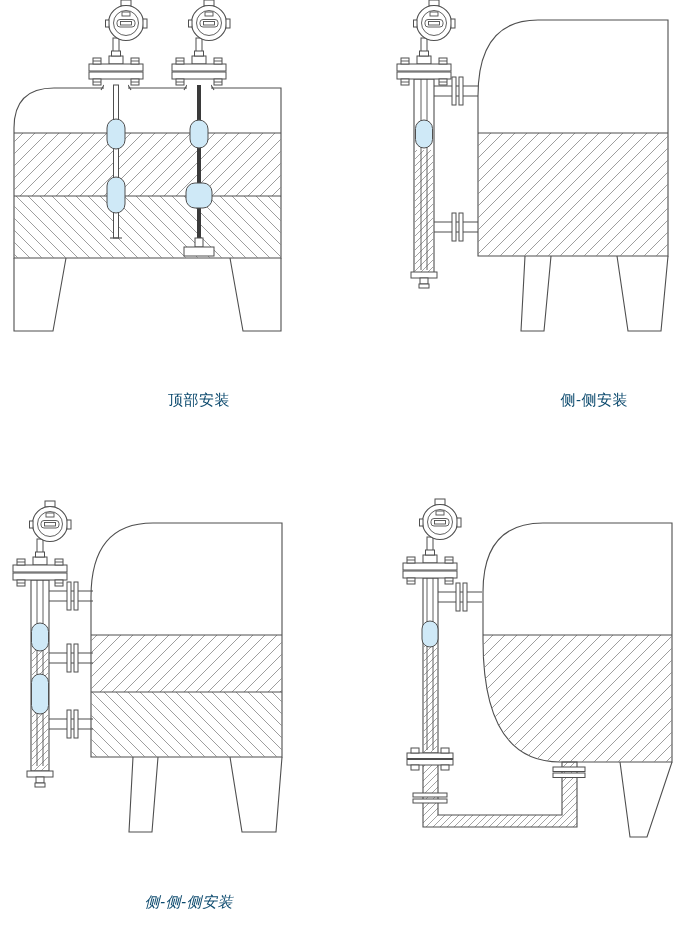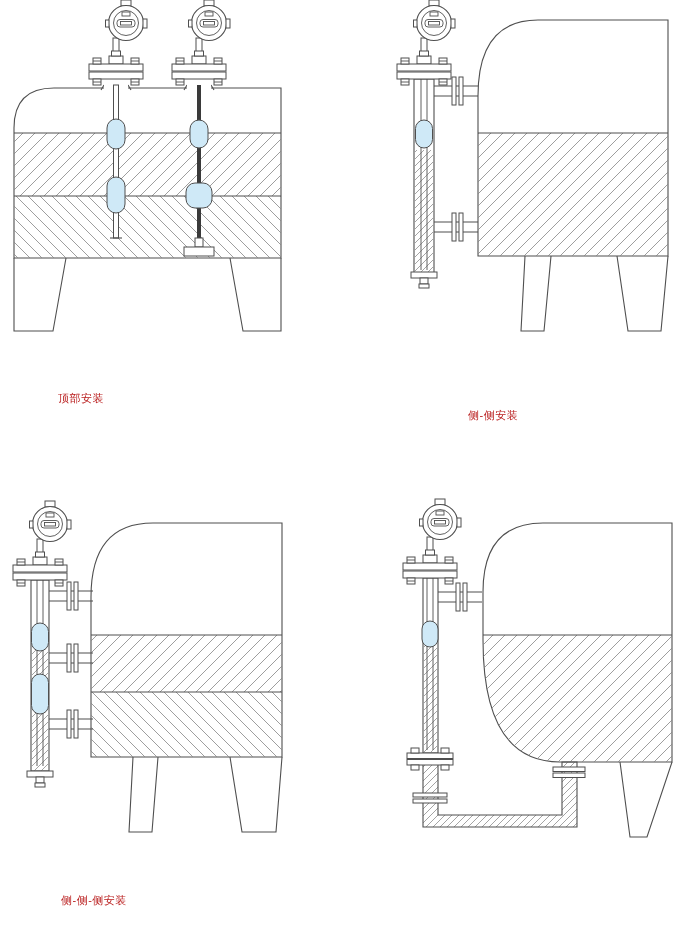--- a/index.html
+++ b/index.html
@@ -1,22 +1,22 @@
 <!DOCTYPE html>
 <html><head>
 <meta charset="utf-8">
 <style>
   html,body{margin:0;padding:0;background:#ffffff;}
   .canvas{
     position:relative;width:693px;height:932px;background:#ffffff;overflow:hidden;
     font-family:"Liberation Sans", sans-serif;
   }
   .caption{
-    position:absolute;font-size:11px;letter-spacing:0.5px;color:#b91c1c;
-    text-align:left;white-space:nowrap;font-family:"Liberation Sans", sans-serif;
+    position:absolute;font-size:15px;letter-spacing:0.5px;color:#0c4a6e;
+    text-align:right;white-space:nowrap;font-family:"Liberation Sans", sans-serif;
   }
   svg{position:absolute;left:0;top:0;}
   .ol{stroke:#4f4f4f;stroke-width:1.1;fill:none;}
   .olw{stroke:#4f4f4f;stroke-width:1.1;fill:#ffffff;}
   .thin{stroke:#4f4f4f;stroke-width:0.9;fill:none;}
   .metal{fill:#ffffff;stroke:#4f4f4f;stroke-width:1;}
   .lvl{stroke:#4f4f4f;stroke-width:1;fill:none;}
 </style>
 </head>
 <body>
@@ -192,16 +192,16 @@
         <rect x="441" y="748" width="8" height="5" class="metal"></rect>
         <rect x="411" y="765" width="8" height="5" class="metal"></rect>
         <rect x="441" y="765" width="8" height="5" class="metal"></rect>
       </g>
       <use href="#instr" transform="translate(430,563)"></use>
     </g>
   </g>
 </svg>
 
 <div class="caption" style="left:58px;  top:391px; width:172px;">顶部安装</div>
-<div class="caption" style="left:468px; top:391px; width:172px;margin-top:17px;">侧-侧安装</div>
-<div class="caption" style="left:61px;  top:893px; width:172px;">侧-侧-侧安装</div>
+<div class="caption" style="left:456px; top:391px; width:172px;">侧-侧安装</div>
+<div class="caption" style="left:61px;  top:893px; width:172px;font-style:italic;">侧-侧-侧安装</div>
 
 </div>
 
 </body></html>

